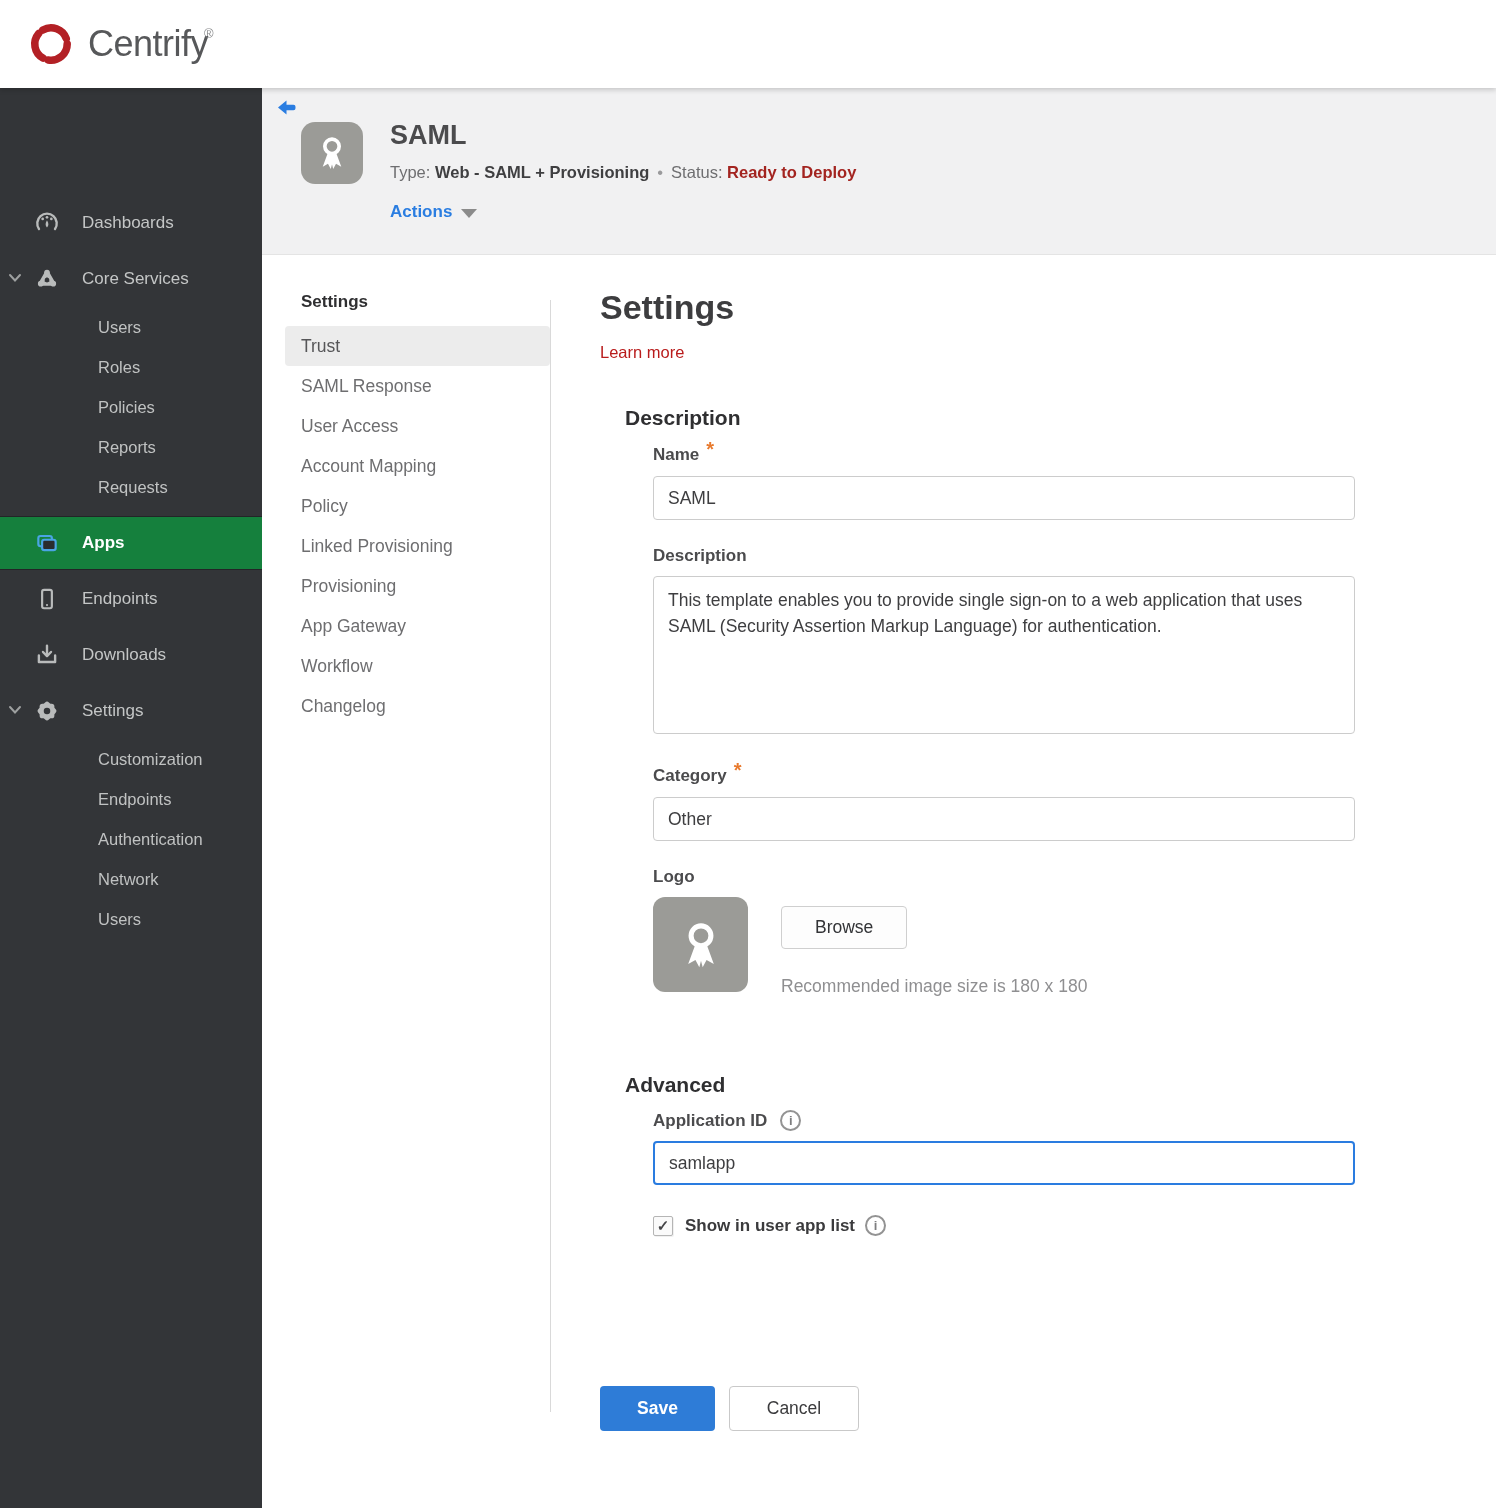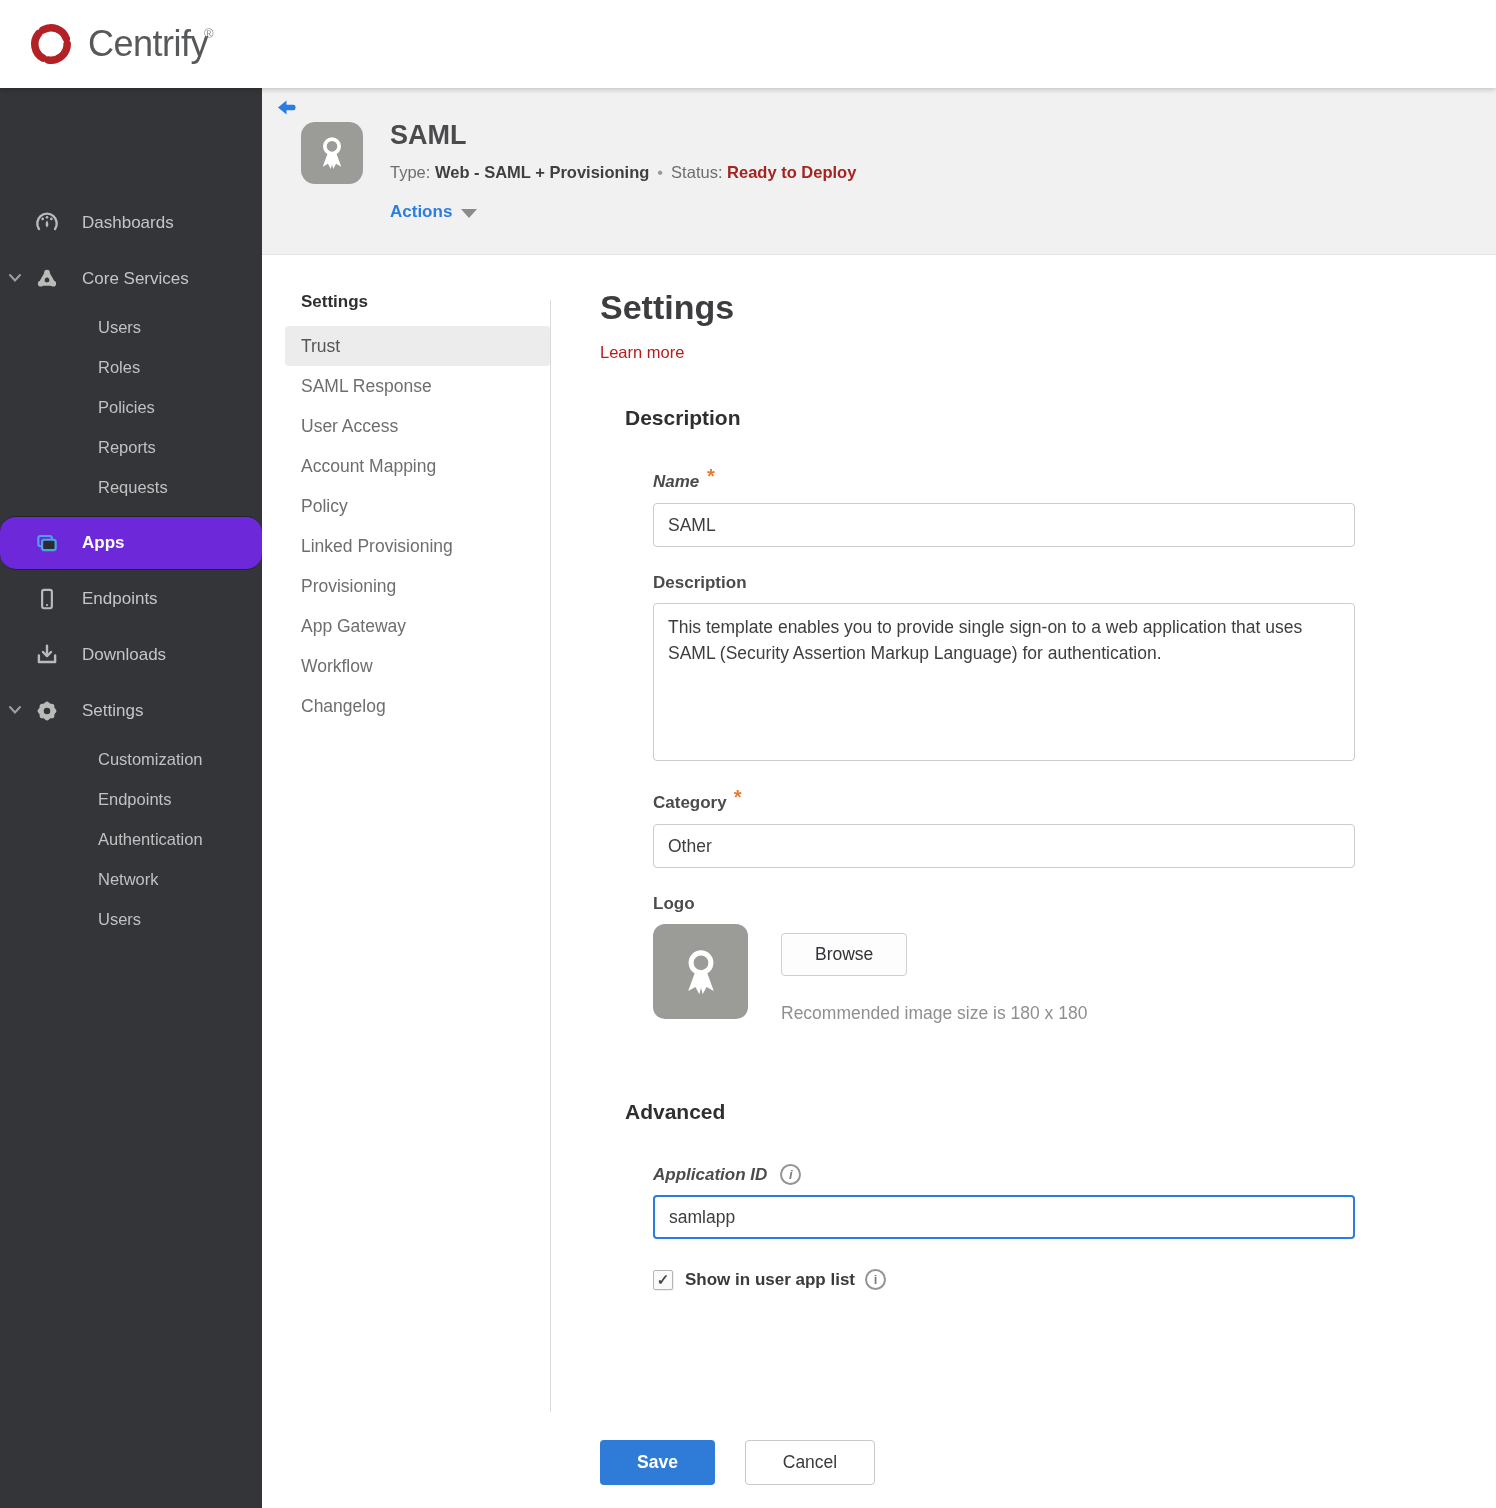--- a/index.html
+++ b/index.html
@@ -17,21 +17,21 @@
   
   .sidebar { position:absolute; left:0; top:88px; width:262px; height:1420px; background:#333538; z-index:20; }
   .side-row { position:absolute; left:0; width:100%; display:flex; align-items:center;
               color:#c4c6c6; font-size:17px; cursor:pointer; }
   .side-row .chev { position:absolute; left:8px; top:50%; transform:translateY(-50%); }
   .side-row .ico { position:absolute; left:34px; top:50%; transform:translateY(-50%); width:26px; height:26px; }
   .side-row .lbl { position:absolute; left:82px; white-space:nowrap; }
   .side-sub { position:absolute; left:0; width:100%; display:flex; align-items:center;
               color:#c0c2c2; font-size:16.5px; cursor:pointer; }
   .side-sub .lbl { position:absolute; left:98px; white-space:nowrap; }
-  .row-active { background:#6d28d9; border-top:1px solid #232527; border-bottom:1px solid #232527;border-radius:16px; }
+  .row-active { background:#15803d; border-top:1px solid #232527; border-bottom:1px solid #232527; }
   .row-active .lbl { color:#ffffff; font-weight:bold; }
 
   
   .app-header { position:absolute; left:262px; top:88px; width:1234px; height:167px;
                 background:#f1f1f2; border-bottom:1px solid #e4e4e4; z-index:10; }
   .back-btn { position:absolute; left:14px; top:10px; width:22px; height:20px; cursor:pointer; }
   .app-badge { position:absolute; left:39px; top:34px; width:62px; height:62px; border-radius:14px; background:#9b9b97; }
   .app-badge svg { position:absolute; left:50%; top:50%; transform:translate(-50%,-50%); }
   .app-title { position:absolute; left:128px; top:32px; font-size:27px; font-weight:bold; color:#4b4b4d; }
   .app-meta { position:absolute; left:128px; top:75px; font-size:16.5px; color:#6e6e70; }
@@ -55,21 +55,21 @@
   .vdivider { position:absolute; left:288px; top:45px; width:1px; height:1112px; background:#d9d9d9; }
 
   .main { position:absolute; left:338px; top:33px; width:760px; }
   .main h1 { font-size:34px; font-weight:bold; color:#3d3d3f; margin-bottom:16px; }
   .learn-more { font-size:16.5px; font-weight:normal; color:#b91c1c; cursor:pointer; display:inline-block; }
   .section-h { font-size:21px; font-weight:bold; color:#2f2f31; margin-left:25px; }
   .sec-desc { margin-top:44px; }
   .sec-adv { margin-top:76px; }
   .fields { margin-left:53px; }
   .f-label { font-size:17px; font-weight:bold; color:#4b4b4d; margin:26px 0 10px; display:flex; align-items:center; }
-  .f-label:first-child { margin-top:40px;font-style:italic; }
+  .f-label:first-child { margin-top:13px; }
   .req { color:#e87a2e; font-size:20px; font-weight:bold; margin-left:7px; position:relative; top:-5px; }
   .t-input { width:702px; height:44px; border:1px solid #cccccc; border-radius:4px; background:#fff;
              font-family:"Liberation Sans", sans-serif; font-size:17.5px; color:#3e3e40; padding:0 14px; outline:none; }
   .t-area { width:702px; height:158px; border:1px solid #cccccc; border-radius:4px; background:#fff;
             font-family:"Liberation Sans", sans-serif; font-size:17.5px; color:#3e3e40; padding:10px 14px;
             line-height:1.5; resize:none; outline:none; }
   .t-focus { border:2px solid #2a7ce0; }
 
   .logo-row { display:flex; align-items:flex-start; margin-top:6px; }
   .logo-tile { width:95px; height:95px; border-radius:12px; background:#9b9b97; position:relative; flex:none; }
@@ -83,21 +83,21 @@
                font-size:13px; font-weight:bold; display:inline-flex; align-items:center; justify-content:center;
                margin-left:13px; cursor:pointer; flex:none; }
   .check-row { display:flex; align-items:center; margin-top:30px; }
   .checkbox { width:20px; height:20px; background:#fafafa; border:1px solid #b5b5b5; border-radius:2px;
               box-shadow:1px 1px 0 rgba(0,0,0,.06); display:flex; align-items:center; justify-content:center;
               cursor:pointer; flex:none; }
   .checkbox span { color:#454547; font-size:15px; font-weight:bold; line-height:1; }
   .check-label { margin-left:12px; font-size:17px; font-weight:bold; color:#3b3b3d; }
   .check-row .info-icon { margin-left:10px; }
 
-  .btn-row { display:flex; gap:30px; margin-top:150px; }
+  .btn-row { display:flex; gap:14px; margin-top:150px; }
   .btn-save { width:115px; height:45px; background:#2e7cd7; border:none; border-radius:4px; color:#fff;
               font-family:"Liberation Sans", sans-serif; font-size:17.5px; font-weight:bold; cursor:pointer; }
   .btn-cancel { width:130px; height:45px; background:#fff; border:1px solid #c9c9c9; border-radius:4px;
                 color:#3b3b3d; font-family:"Liberation Sans", sans-serif; font-size:17.5px; cursor:pointer; }
 </style>
 </head>
 <body>
 
 <div class="stage">
 

